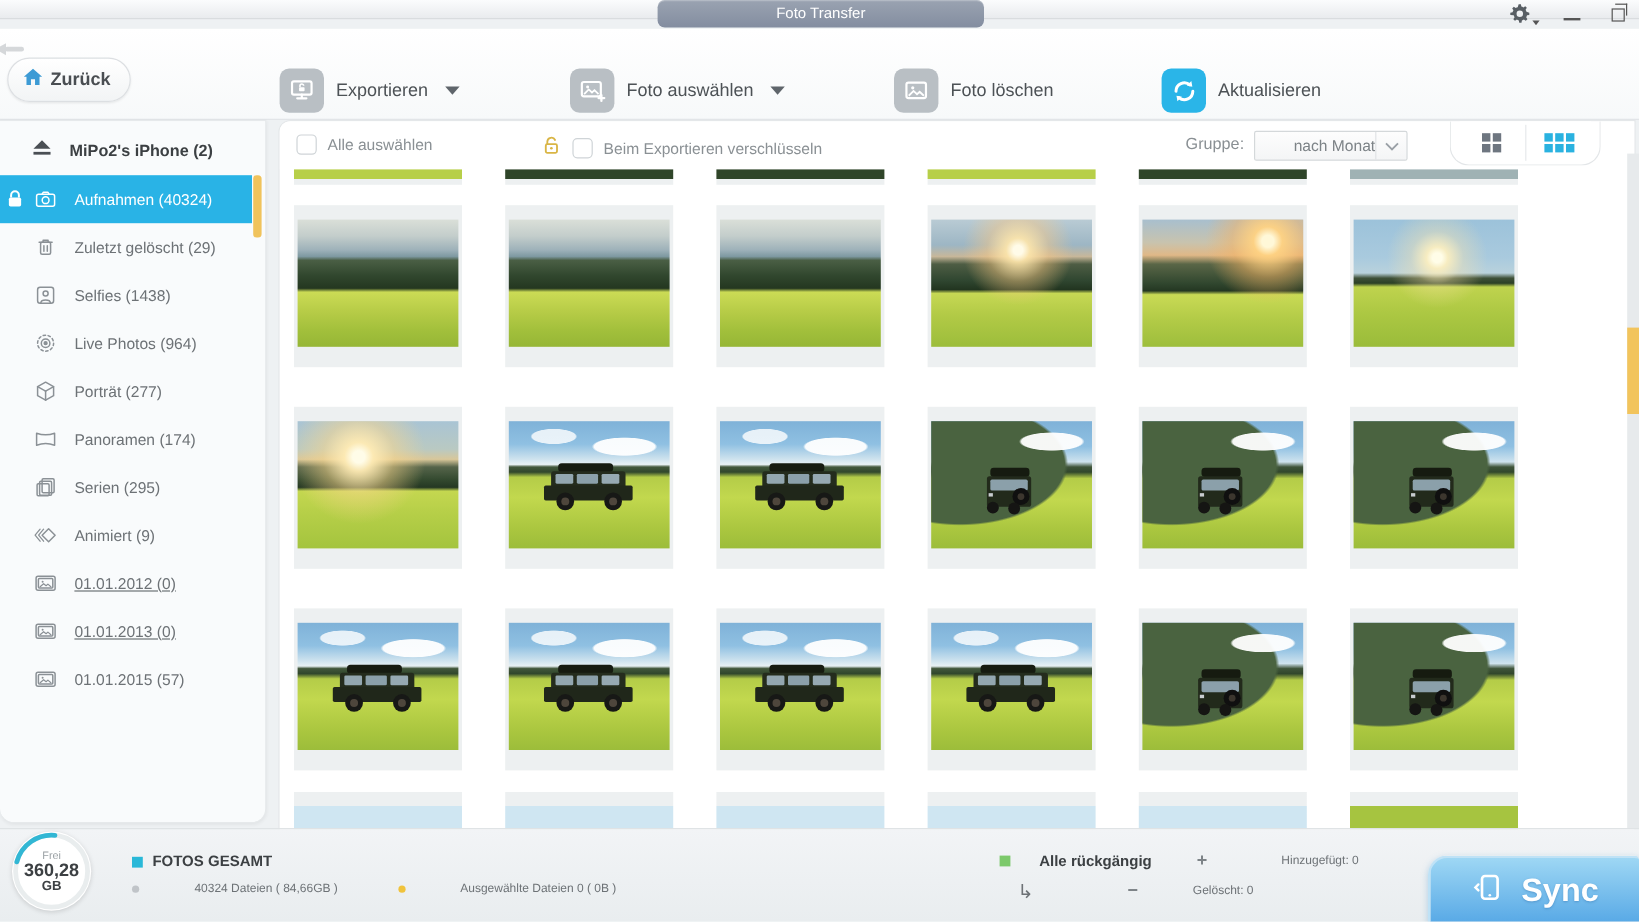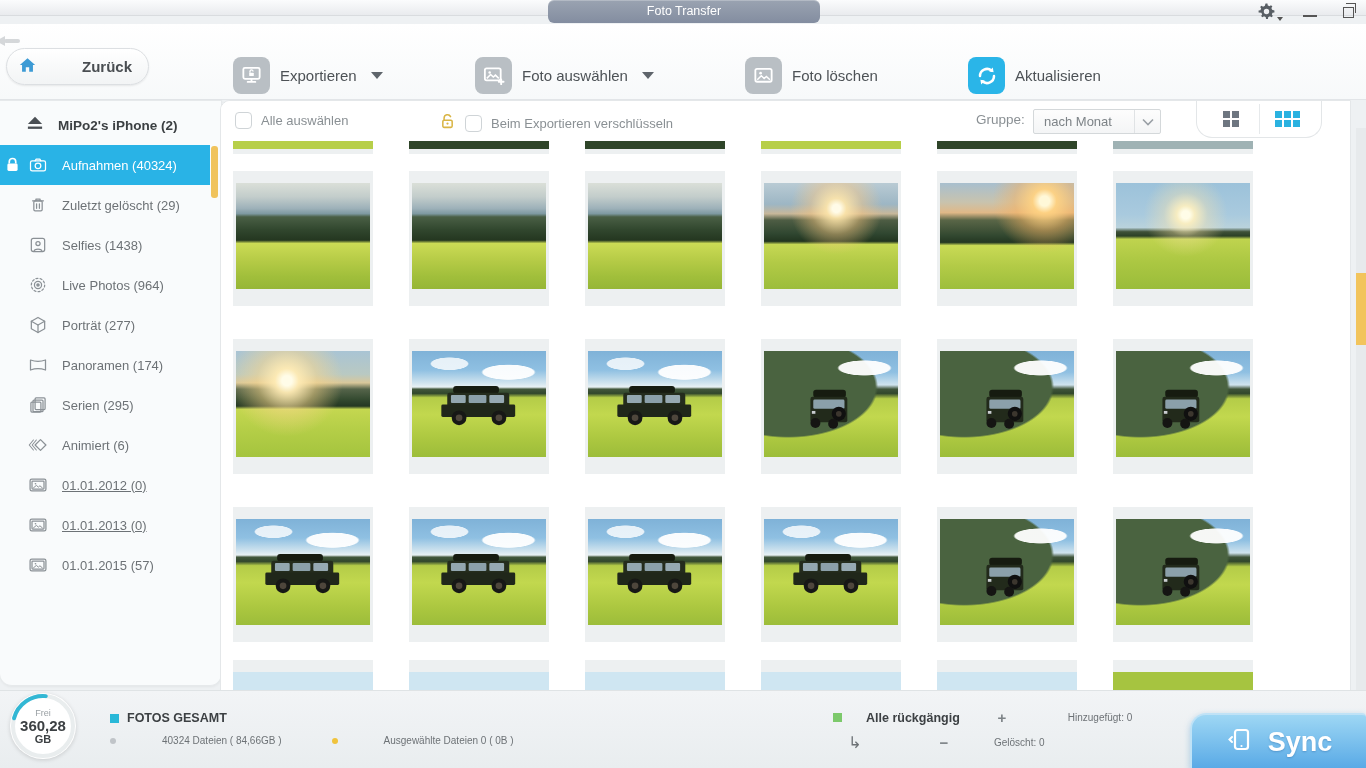--- a/index.html
+++ b/index.html
@@ -26,21 +26,21 @@
   
   .toolbar { position:absolute; left:0; top:24px; width:1366px; height:76px;
     background:linear-gradient(180deg,#ffffff,#f7f9fa); border-bottom:1px solid #e2e5e8; }
   .back-ghost { position:absolute; left:-4px; top:12px; width:26px; height:10px; opacity:.4; }
   .back-ghost::before { content:""; position:absolute; left:0; top:0; width:0; height:0;
     border-top:5px solid transparent; border-bottom:5px solid transparent; border-right:9px solid #9aa0a6; }
   .back-ghost::after { content:""; position:absolute; left:8px; top:3px; width:16px; height:4px; background:#9aa0a6; border-radius:2px; }
   .back-btn { position:absolute; left:6px; top:24px; height:37px; padding:0 16px 0 12px;
     background:linear-gradient(180deg,#ffffff,#f2f4f5); border:1px solid #dcdfe2; border-radius:19px;
     box-shadow:0 1px 2px rgba(0,0,0,.08); display:flex; align-items:center; gap:6px; cursor:pointer; }
-  .back-label { font-size:15px; font-weight:bold; color:#4a4e52;margin-left:40px; }
+  .back-label { font-size:15px; font-weight:bold; color:#4a4e52; }
   .tb-btn { position:absolute; top:33px; display:flex; align-items:center; gap:10px; cursor:pointer; }
   .tb-tile { width:37px; height:37px; border-radius:8px; background:#b9bfc4; display:flex; align-items:center; justify-content:center; }
   .tb-tile.cyan { background:#2ab5e8; }
   .tb-label { font-size:15px; color:#4d5256; }
   .tb-caret { width:0; height:0; border-left:6px solid transparent; border-right:6px solid transparent;
     border-top:7px solid #5f6possible; border-top:7px solid #5f656b; margin-left:4px; }
 
   
   .sidebar { position:absolute; left:0; top:100px; width:222px; height:586px;
     background:#f9fbfc; border:1px solid #e6e9eb; border-left:none; border-radius:0 0 12px 12px;
@@ -51,22 +51,22 @@
   .side-item { position:relative; height:40px; display:flex; align-items:center; padding-left:28px; gap:14px; cursor:pointer; }
   .side-item .si-icon { width:20px; height:20px; flex:0 0 20px; display:flex; align-items:center; justify-content:center; }
   .si-label { font-size:13px; color:#6d7276; white-space:nowrap; }
   .si-label.link { text-decoration:underline; }
   .side-item.sel { background:#29b3e6; width:210px; }
   .side-item.sel .si-label { color:#fff; }
   .side-lock { position:absolute; left:6px; top:12px; width:14px; height:16px; }
   .side-scroll { position:absolute; right:3px; top:45px; width:7px; height:52px; background:#f0c35c; border-radius:3px; cursor:pointer; }
 
   
-  .main { position:absolute; left:220px; top:100px; width:1131px; height:661px;
-    background:#fff; border:1px solid #e4e7e9; border-radius:10px 0 0 0; overflow:hidden; }
+  .main { position:absolute; left:232px; top:100px; width:1131px; height:661px;
+    background:#fff; border:1px solid #e4e7e9; border-radius:10px 0 0 0; overflow:hidden;text-align:right; }
   .main-header { position:absolute; left:0; top:0; width:100%; height:40px; background:#fff; }
   .chk { width:17px; height:17px; border:1px solid #cfd4d7; border-radius:4px; background:#fff; cursor:pointer; flex:0 0 17px; }
   .hd-group { position:absolute; top:11px; display:flex; align-items:center; gap:9px; }
   .hd-label { font-size:13px; color:#8a9094; white-space:nowrap; }
   .group-label { font-size:13.5px; color:#8a9094; }
   .select { position:absolute; left:812px; top:8px; width:128px; height:25px; border:1px solid #d4d8da;
     background:linear-gradient(180deg,#fdfdfd,#f4f5f6); border-radius:2px; display:flex; align-items:center; cursor:pointer; }
   .select .sel-value { flex:1; font-size:13px; color:#7d8periodic; color:#7d8387; padding-left:10px; }
   .sel-chip { width:26px; height:100%; border-left:1px solid #e0e3e5; display:flex; align-items:center; justify-content:center; }
   .view-tab { position:absolute; right:28px; top:0px; width:126px; height:37px; background:#fff;
@@ -314,21 +314,21 @@
           </span>
           <span class="si-label">Serien (295)</span>
         </div>
         <div class="side-item">
           <span class="si-icon">
             <svg width="20" height="20" viewBox="0 0 24 24" fill="none" stroke="#8b9196" stroke-width="1.5" stroke-linejoin="round" stroke-linecap="round">
               <polygon points="15,5.5 21.5,12 15,18.5 8.5,12"></polygon>
               <path d="M6.5 6 L1.5 12l5 6M10 6l-5 6 5 6" stroke-width="1.3"></path>
             </svg>
           </span>
-          <span class="si-label">Animiert (6)</span>
+          <span class="si-label">Animiert (9)</span>
         </div>
         <div class="side-item">
           <span class="si-icon">
             <svg width="20" height="20" viewBox="0 0 24 24" fill="none" stroke="#8b9196" stroke-width="1.5" stroke-linejoin="round" stroke-linecap="round">
               <rect x="2.5" y="5" width="19" height="14" rx="2"></rect>
               <rect x="4.8" y="7.2" width="14.4" height="9.6" rx="1"></rect>
               <circle cx="9" cy="10.5" r="1" fill="#8b9196" stroke="none"></circle>
               <path d="M6.5 15.5l3.5-3 2.5 2 1.8-1.6 3 2.6" stroke-width="1.2"></path>
             </svg>
           </span>

